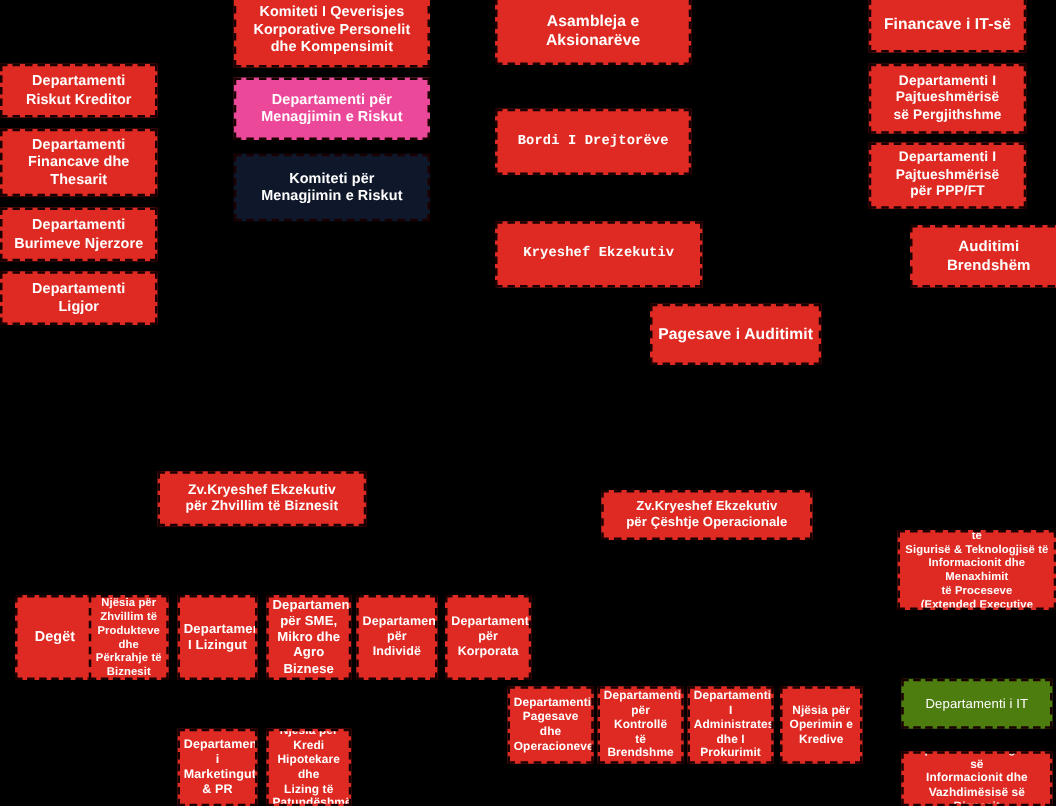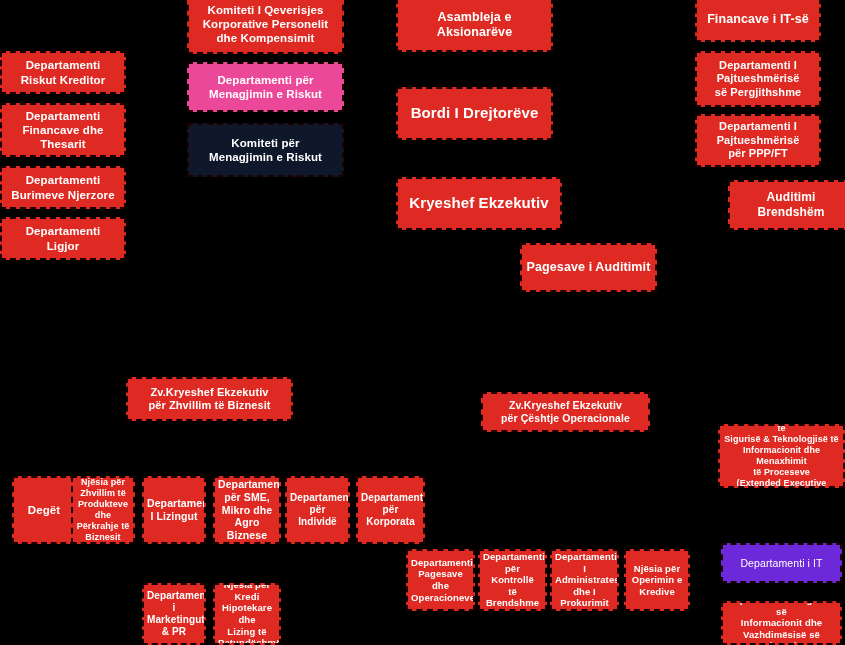--- a/index.html
+++ b/index.html
@@ -37,21 +37,21 @@
   .org-box .box-label {
     display: block;
     width: 100%;
     white-space: pre-line;
   }
   
   .fs-11 { font-size: 11px; }
   .fs-11-5 { font-size: 11.5px; }
   .fs-12 { font-size: 12px; }
   .fs-12-5 { font-size: 12.5px; }
-  .fs-13 { font-size: 15px; }
+  .fs-13 { font-size: 11px; font-family: Liberation Mono, monospace; }
   .fs-9 { font-size: 9px; }
   .fs-9-5 { font-size: 9.5px; }
   .fs-10 { font-size: 10px; }
   .fs-10-5 { font-size: 10.5px; }
   .w-normal { font-weight: normal; }
 </style>
 </head>
 <body>
 
 <div id="chart-canvas" style="width: 845px; height: 645px; background: rgb(0, 0, 0);">
@@ -150,21 +150,21 @@
 Agro Biznese</span>
     </div>
     <div class="org-box fs-10" style="left: 285px; top: 476px; width: 65px; height: 68px; background: rgb(222, 42, 34); border-color: rgb(26, 0, 0); color: rgb(255, 255, 255);">
       <span class="box-label">Departamenti
 për Individë</span>
     </div>
     <div class="org-box fs-10" style="left: 356px; top: 476px; width: 69px; height: 68px; background: rgb(222, 42, 34); border-color: rgb(26, 0, 0); color: rgb(255, 255, 255);">
       <span class="box-label">Departamenti
 për Korporata</span>
     </div>
-    <div class="org-box fs-10-5 w-normal" style="left: 721px; top: 543px; width: 121px; height: 40px; background: #6d28d9; border-color: rgb(26, 0, 0); color: rgb(255, 255, 255);">
+    <div class="org-box fs-10-5 w-normal" style="left: 721px; top: 543px; width: 121px; height: 40px; background: #4d7c0f; border-color: rgb(26, 0, 0); color: rgb(255, 255, 255);">
       <span class="box-label">Departamenti i IT</span>
     </div>
     <div class="org-box fs-9-5" style="left: 406px; top: 549px; width: 69px; height: 62px; background: rgb(222, 42, 34); border-color: rgb(26, 0, 0); color: rgb(255, 255, 255);">
       <span class="box-label">Departamenti
 Pagesave dhe
 Operacioneve</span>
     </div>
     <div class="org-box fs-9-5" style="left: 478px; top: 549px; width: 69px; height: 62px; background: rgb(222, 42, 34); border-color: rgb(26, 0, 0); color: rgb(255, 255, 255);">
       <span class="box-label">Departamenti
 për Kontrollë

